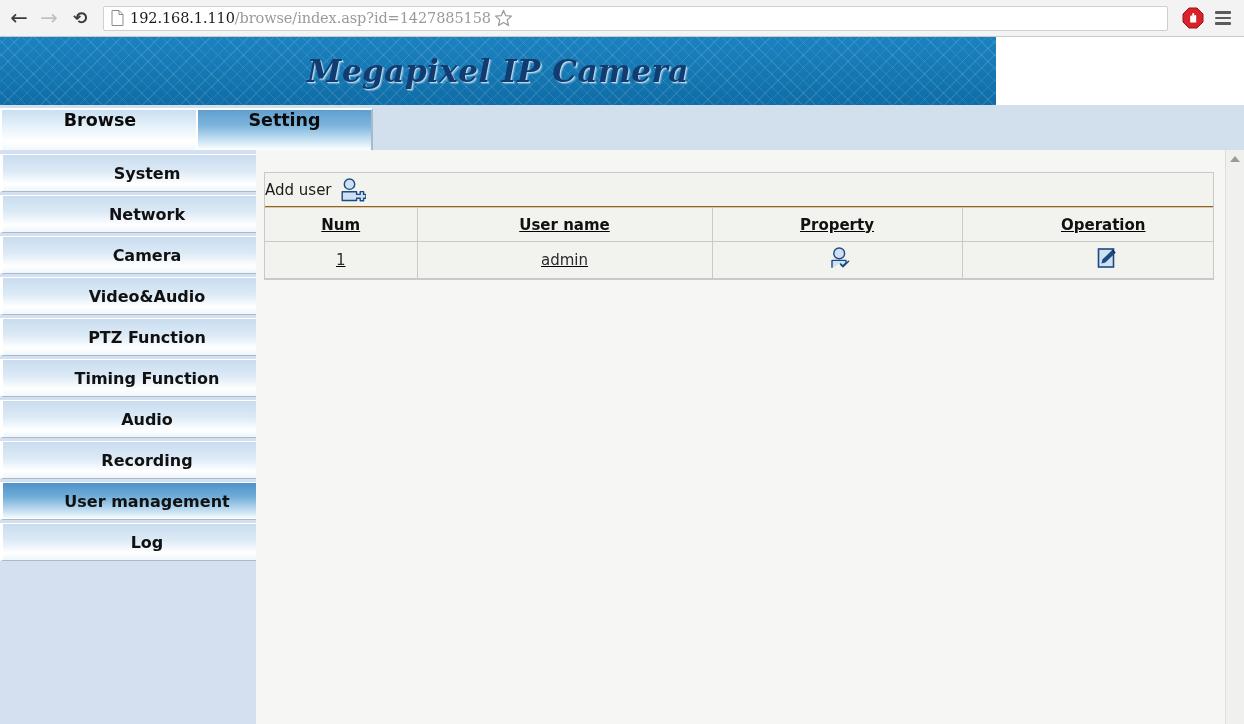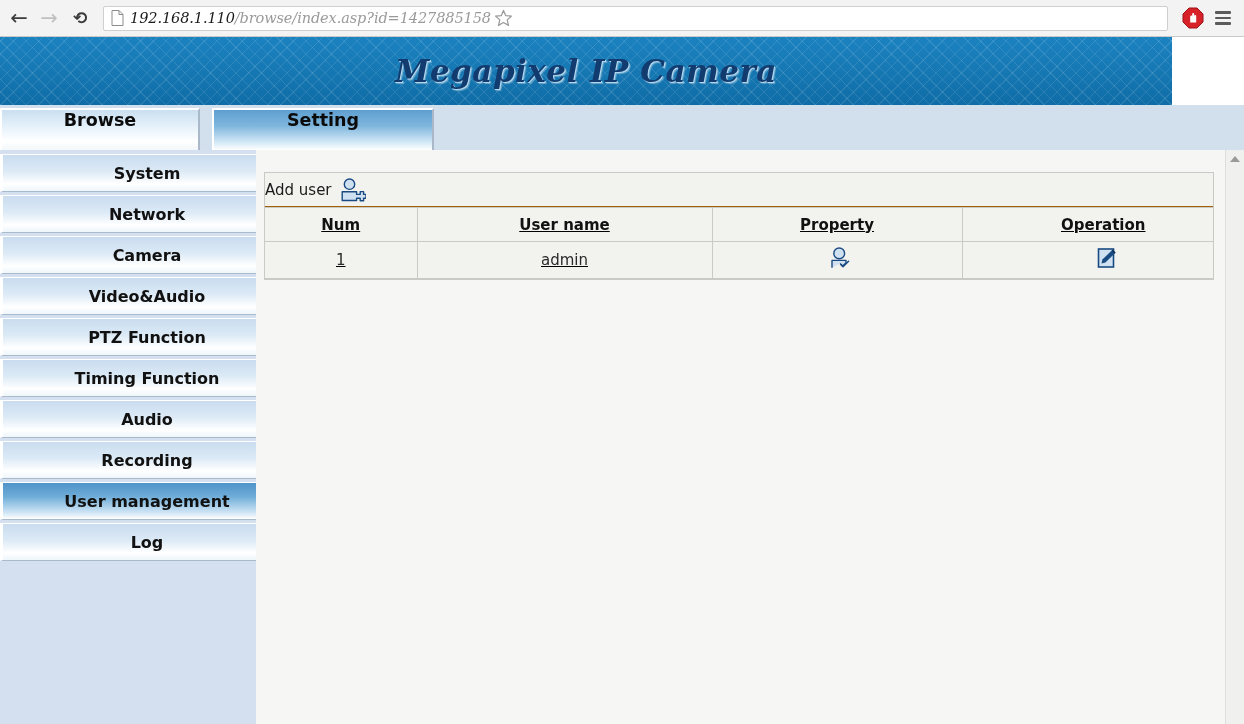--- a/index.html
+++ b/index.html
@@ -45,21 +45,20 @@
     flex: 1;
     height: 25px;
     margin: 0 10px 0 8px;
     background: #ffffff;
     border: 1px solid #cfcfcf;
     border-radius: 2px;
     display: flex;
     align-items: center;
     position: relative;
     box-sizing: border-box;
-    font-style: italic;
   }
   .page-icon {
     width: 13px; height: 16px;
     margin-left: 7px; margin-right: 6px;
     flex: none;
   }
   .url-text {
     font-family: "DejaVu Serif", "Liberation Serif", serif;
     font-size: 14.5px;
     color: #9a9a9a;
@@ -90,21 +89,21 @@
     display: block;
     width: 16px; height: 2.5px;
     background: #5b5b5b;
     border-radius: 1px;
   }
 
   
   .banner {
     position: absolute;
     left: 0; top: 37px;
-    width: 1172px; height: 68px;
+    width: 996px; height: 68px;
     background-color: #1778b4;
     background-image:
       repeating-linear-gradient(45deg,  rgba(255,255,255,0.10) 0 1px, rgba(255,255,255,0) 1px 9px),
       repeating-linear-gradient(-45deg, rgba(255,255,255,0.10) 0 1px, rgba(255,255,255,0) 1px 9px),
       linear-gradient(180deg, #1b82c0 0%, #1577b2 55%, #0f6ca6 100%);
     display: flex;
     align-items: center;
     justify-content: center;
   }
   .banner-title {
@@ -136,21 +135,21 @@
     color: #0b0b0b;
     border-left: 2px solid #ffffff;
     border-top: 2px solid #ffffff;
     border-right: 2px solid #a9b9c9;
   }
   .tab.browse {
     left: 0; width: 200px;
     background: linear-gradient(180deg, #cadff0 0%, #e8f3fb 45%, #ffffff 78%, #f2f8fc 100%);
   }
   .tab.setting {
-    left: 212px; width: 222px;
+    left: 196px; width: 177px;
     background: linear-gradient(180deg, #5e9fd0 0%, #7fb6dd 40%, #d6eaf7 82%, #ffffff 100%);
   }
 
   
   .sidebar {
     position: absolute;
     left: 0; top: 150px;
     width: 297px; height: 574px;
     background: #d4e0ef;
     border-right: 1px solid #c4d2e2;

